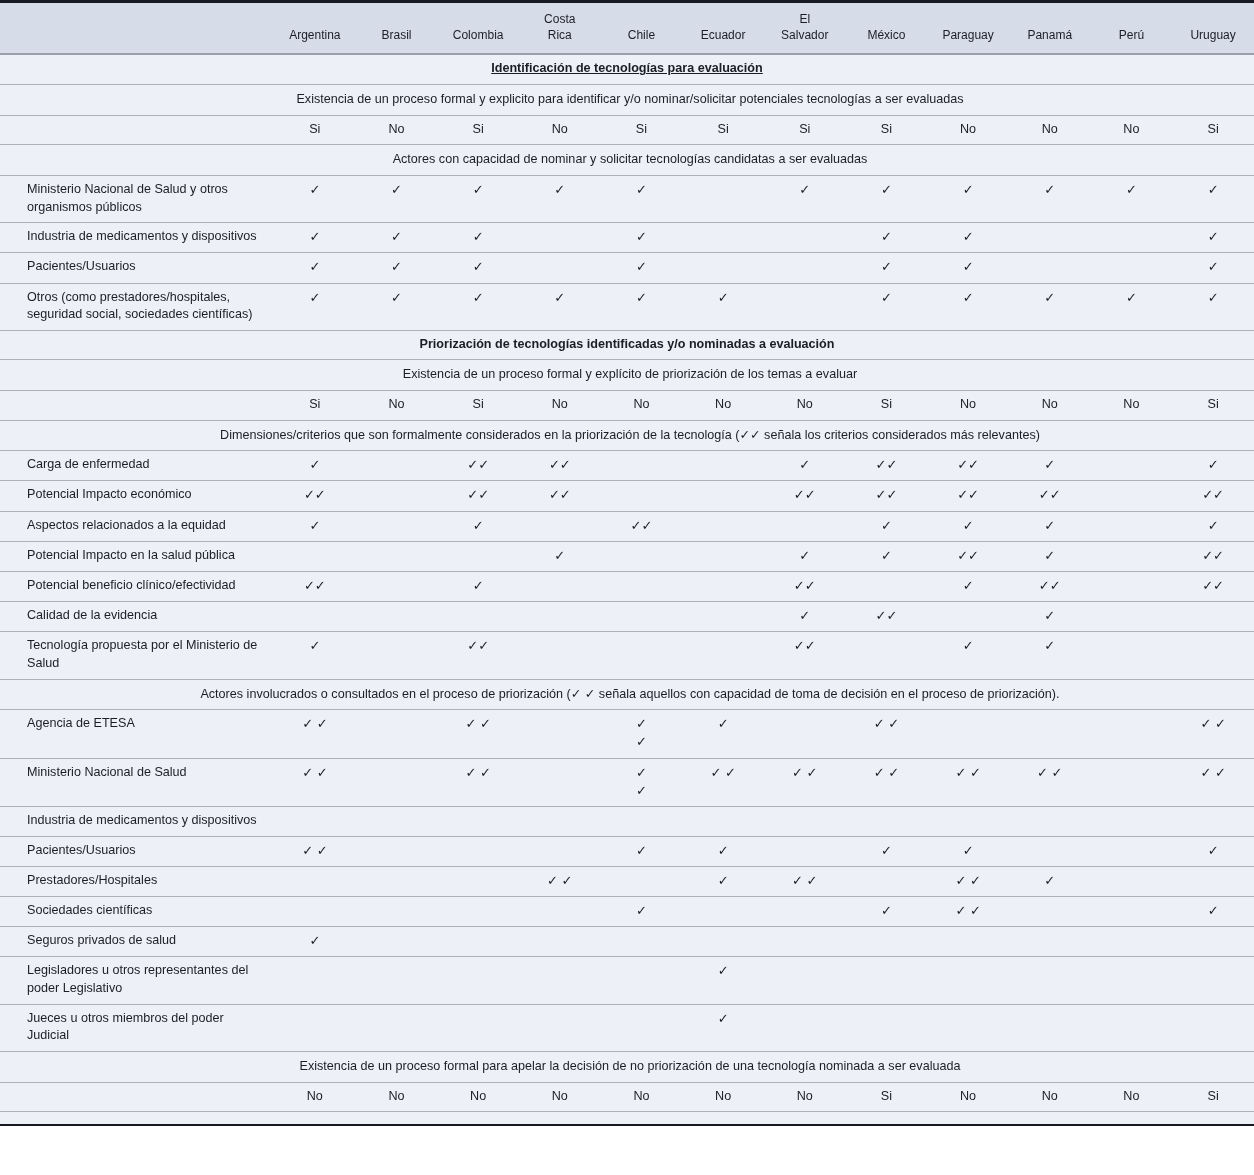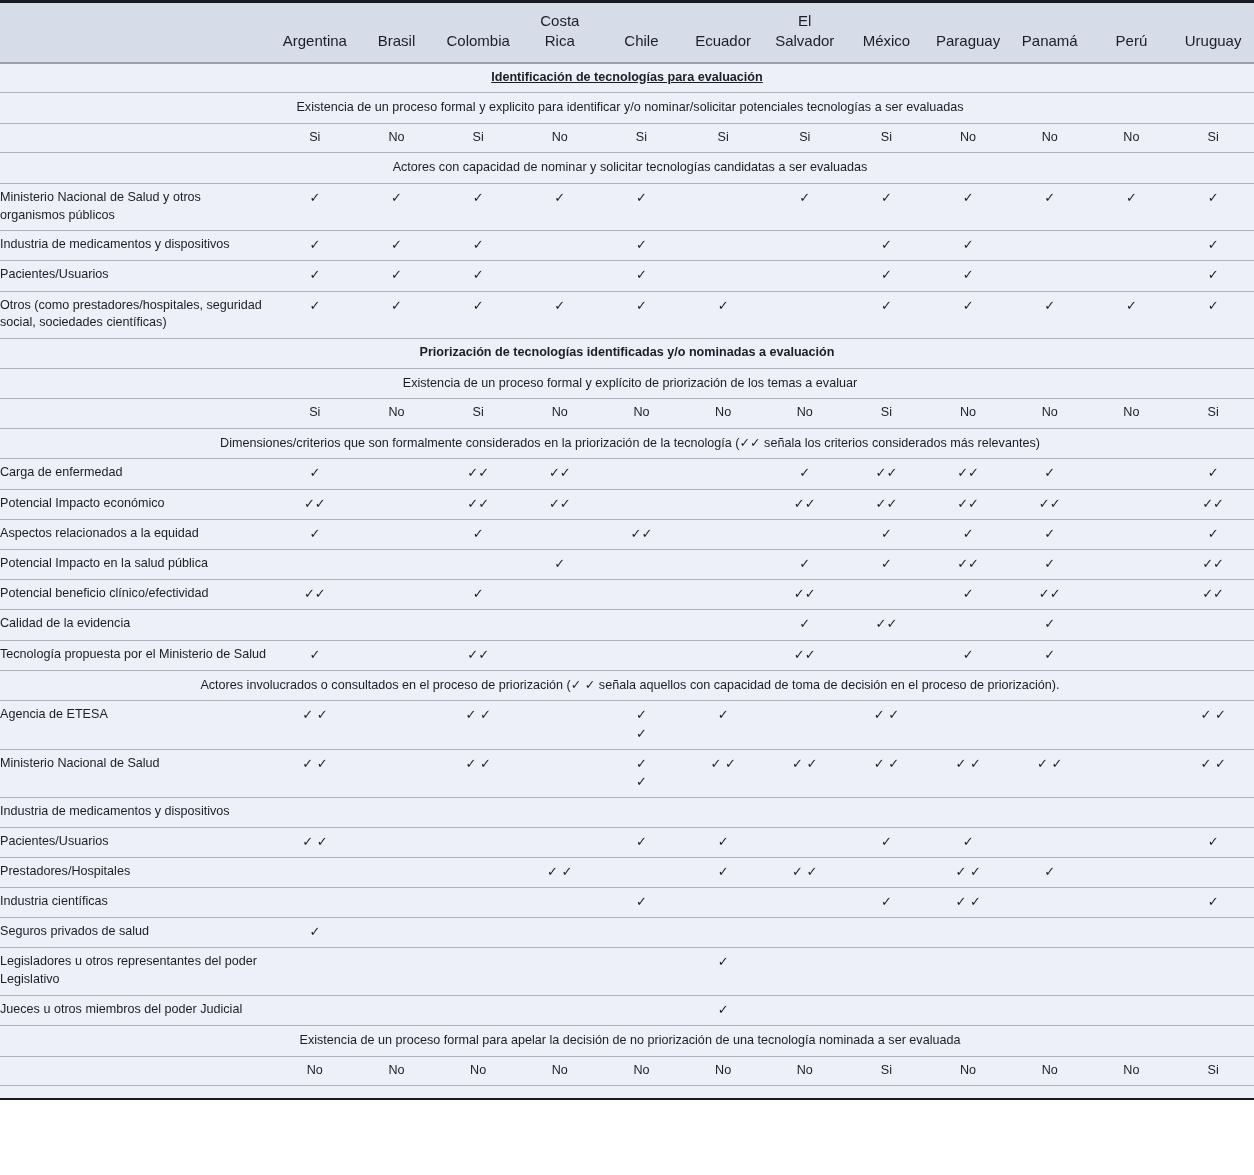--- a/index.html
+++ b/index.html
@@ -1,31 +1,31 @@
 <!DOCTYPE html>
 <html><head>
 <meta charset="utf-8">
 <style>
   html,body{margin:0;padding:0;background:#ffffff;}
   body{font-family:"Liberation Sans","DejaVu Sans",sans-serif;color:#1b1e25;}
   .wrap{width:1254px;}
   table{border-collapse:collapse;table-layout:fixed;width:1254px;background:#edf0f6;
         border-top:3px solid #171a20;border-bottom:2px solid #171a20;}
   col.label-col{width:274px;}
-  thead th{background:#d7dce9;font-weight:400;font-size:15px;line-height:1.35;
+  thead th{background:#d7dce9;font-weight:400;font-size:12px;line-height:1.35;
            vertical-align:bottom;text-align:center;padding:8px 2px 10px;
            white-space:pre-line;border-bottom:2px solid #9aa0ab;}
   thead th.corner{background:#d7dce9;}
   tbody td{font-size:12.6px;line-height:1.4;border-top:1px solid #adb2bd;
            padding:5px 2px 6px;vertical-align:top;background:#edf0f6;}
   tbody tr:first-child td{border-top:none;text-decoration:underline;}
   td.section-cell{text-align:center;font-weight:700;padding:5px 8px 6px;}
   td.full-cell{text-align:center;padding:6px 10px 6px 16px;}
   td.full-cell .b{font-weight:400;}
-  td.label-cell{text-align:left;padding-left:0;padding-right:6px;}
+  td.label-cell{text-align:left;padding-left:27px;padding-right:6px;}
   td.check-cell{text-align:center;white-space:pre-line;font-size:13px;}
   td.val-cell{text-align:center;}
 </style>
 </head>
 <body>
 
 <div class="wrap">
   <table aria-label="country comparison table">
     <colgroup id="colgroup">
         <col class="label-col">
@@ -349,21 +349,21 @@
           <td class="check-cell"></td>
           <td class="check-cell">✓</td>
           <td class="check-cell">✓ ✓</td>
           <td class="check-cell"></td>
           <td class="check-cell">✓ ✓</td>
           <td class="check-cell">✓</td>
           <td class="check-cell"></td>
           <td class="check-cell"></td>
         </tr>
         <tr class="data">
-          <td class="label-cell">Industria científicas</td>
+          <td class="label-cell">Sociedades científicas</td>
           <td class="check-cell"></td>
           <td class="check-cell"></td>
           <td class="check-cell"></td>
           <td class="check-cell"></td>
           <td class="check-cell">✓</td>
           <td class="check-cell"></td>
           <td class="check-cell"></td>
           <td class="check-cell">✓</td>
           <td class="check-cell">✓ ✓</td>
           <td class="check-cell"></td>

